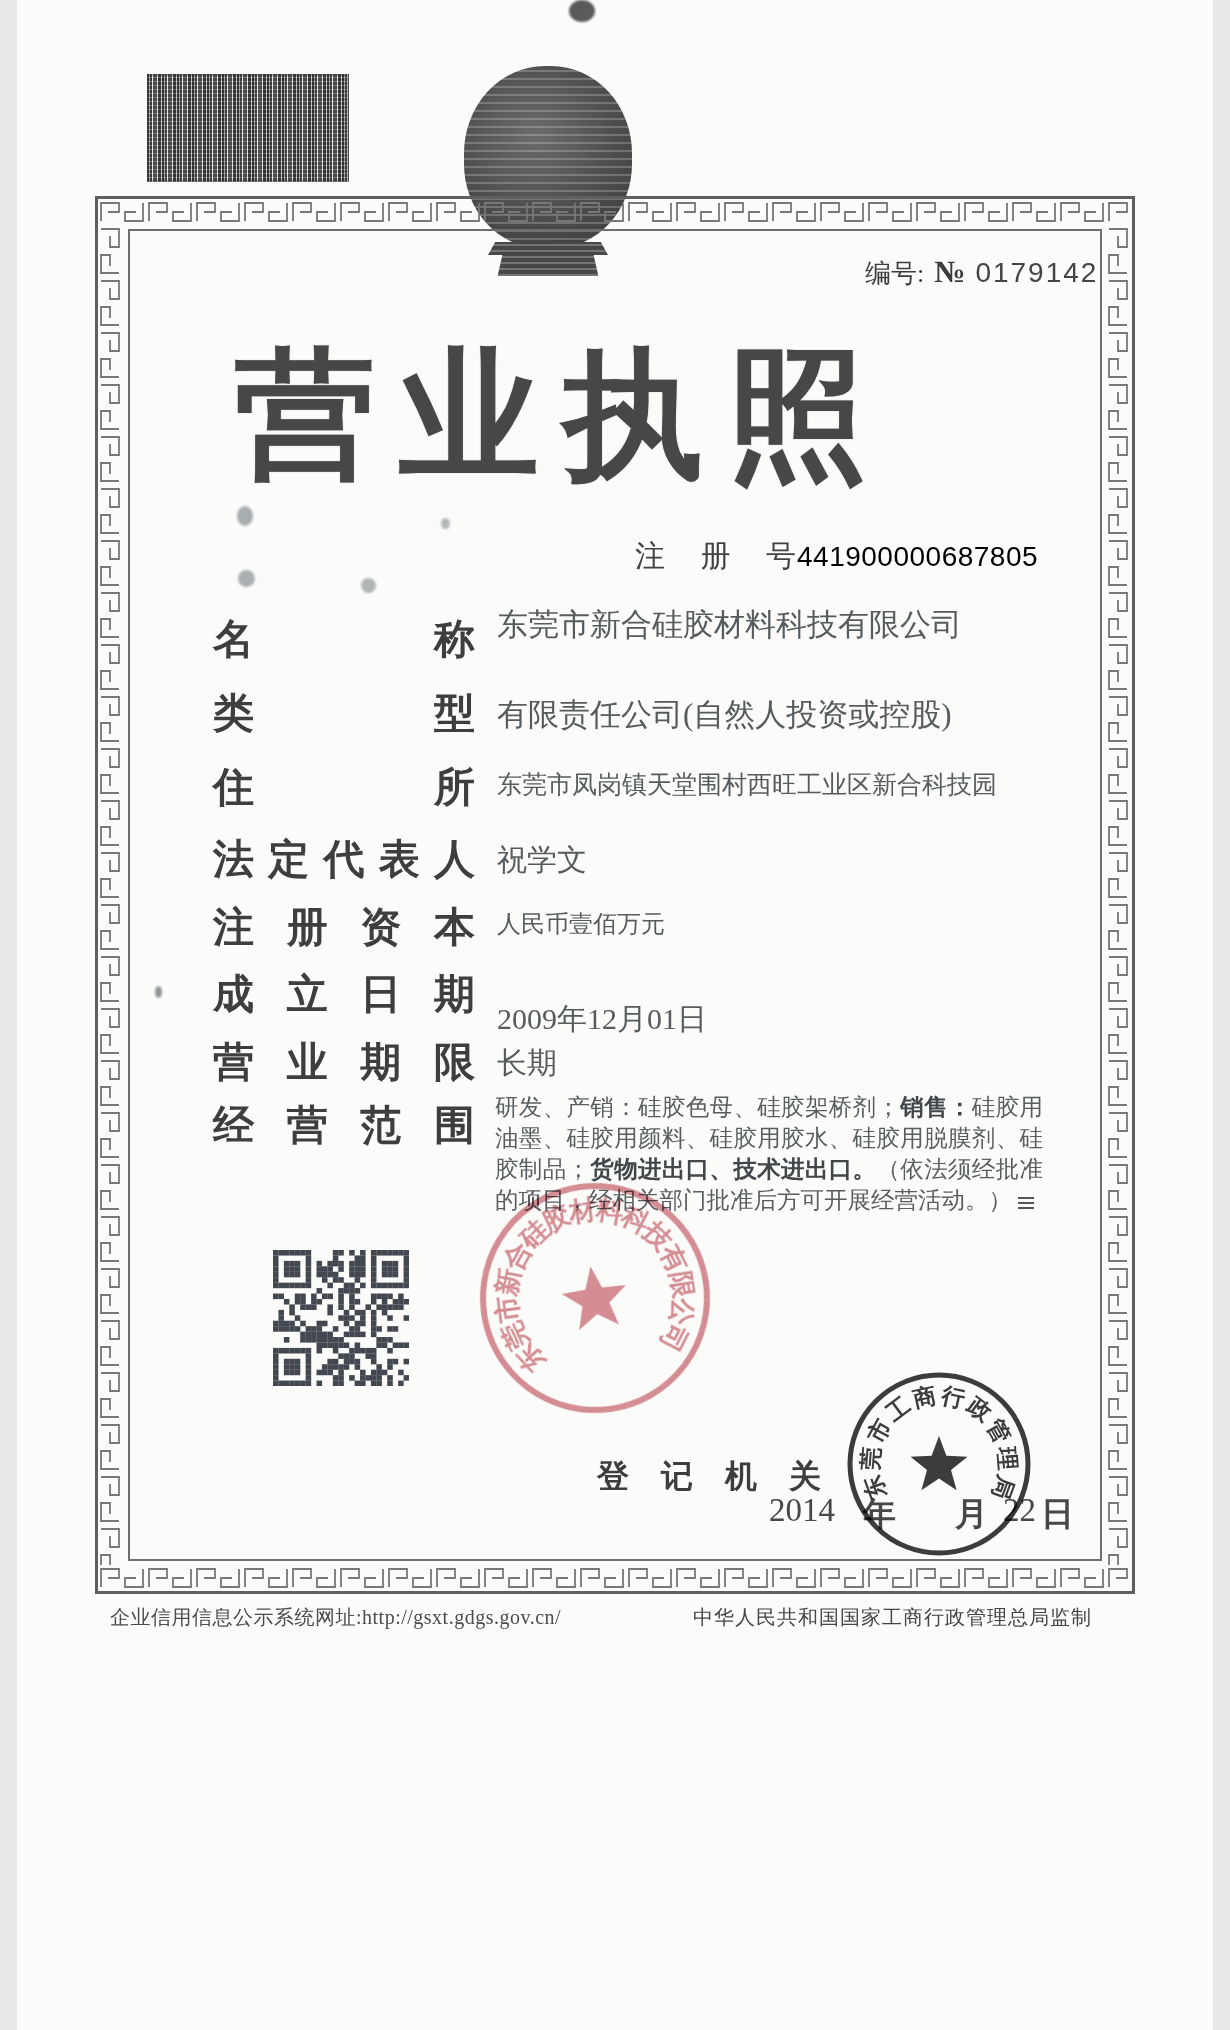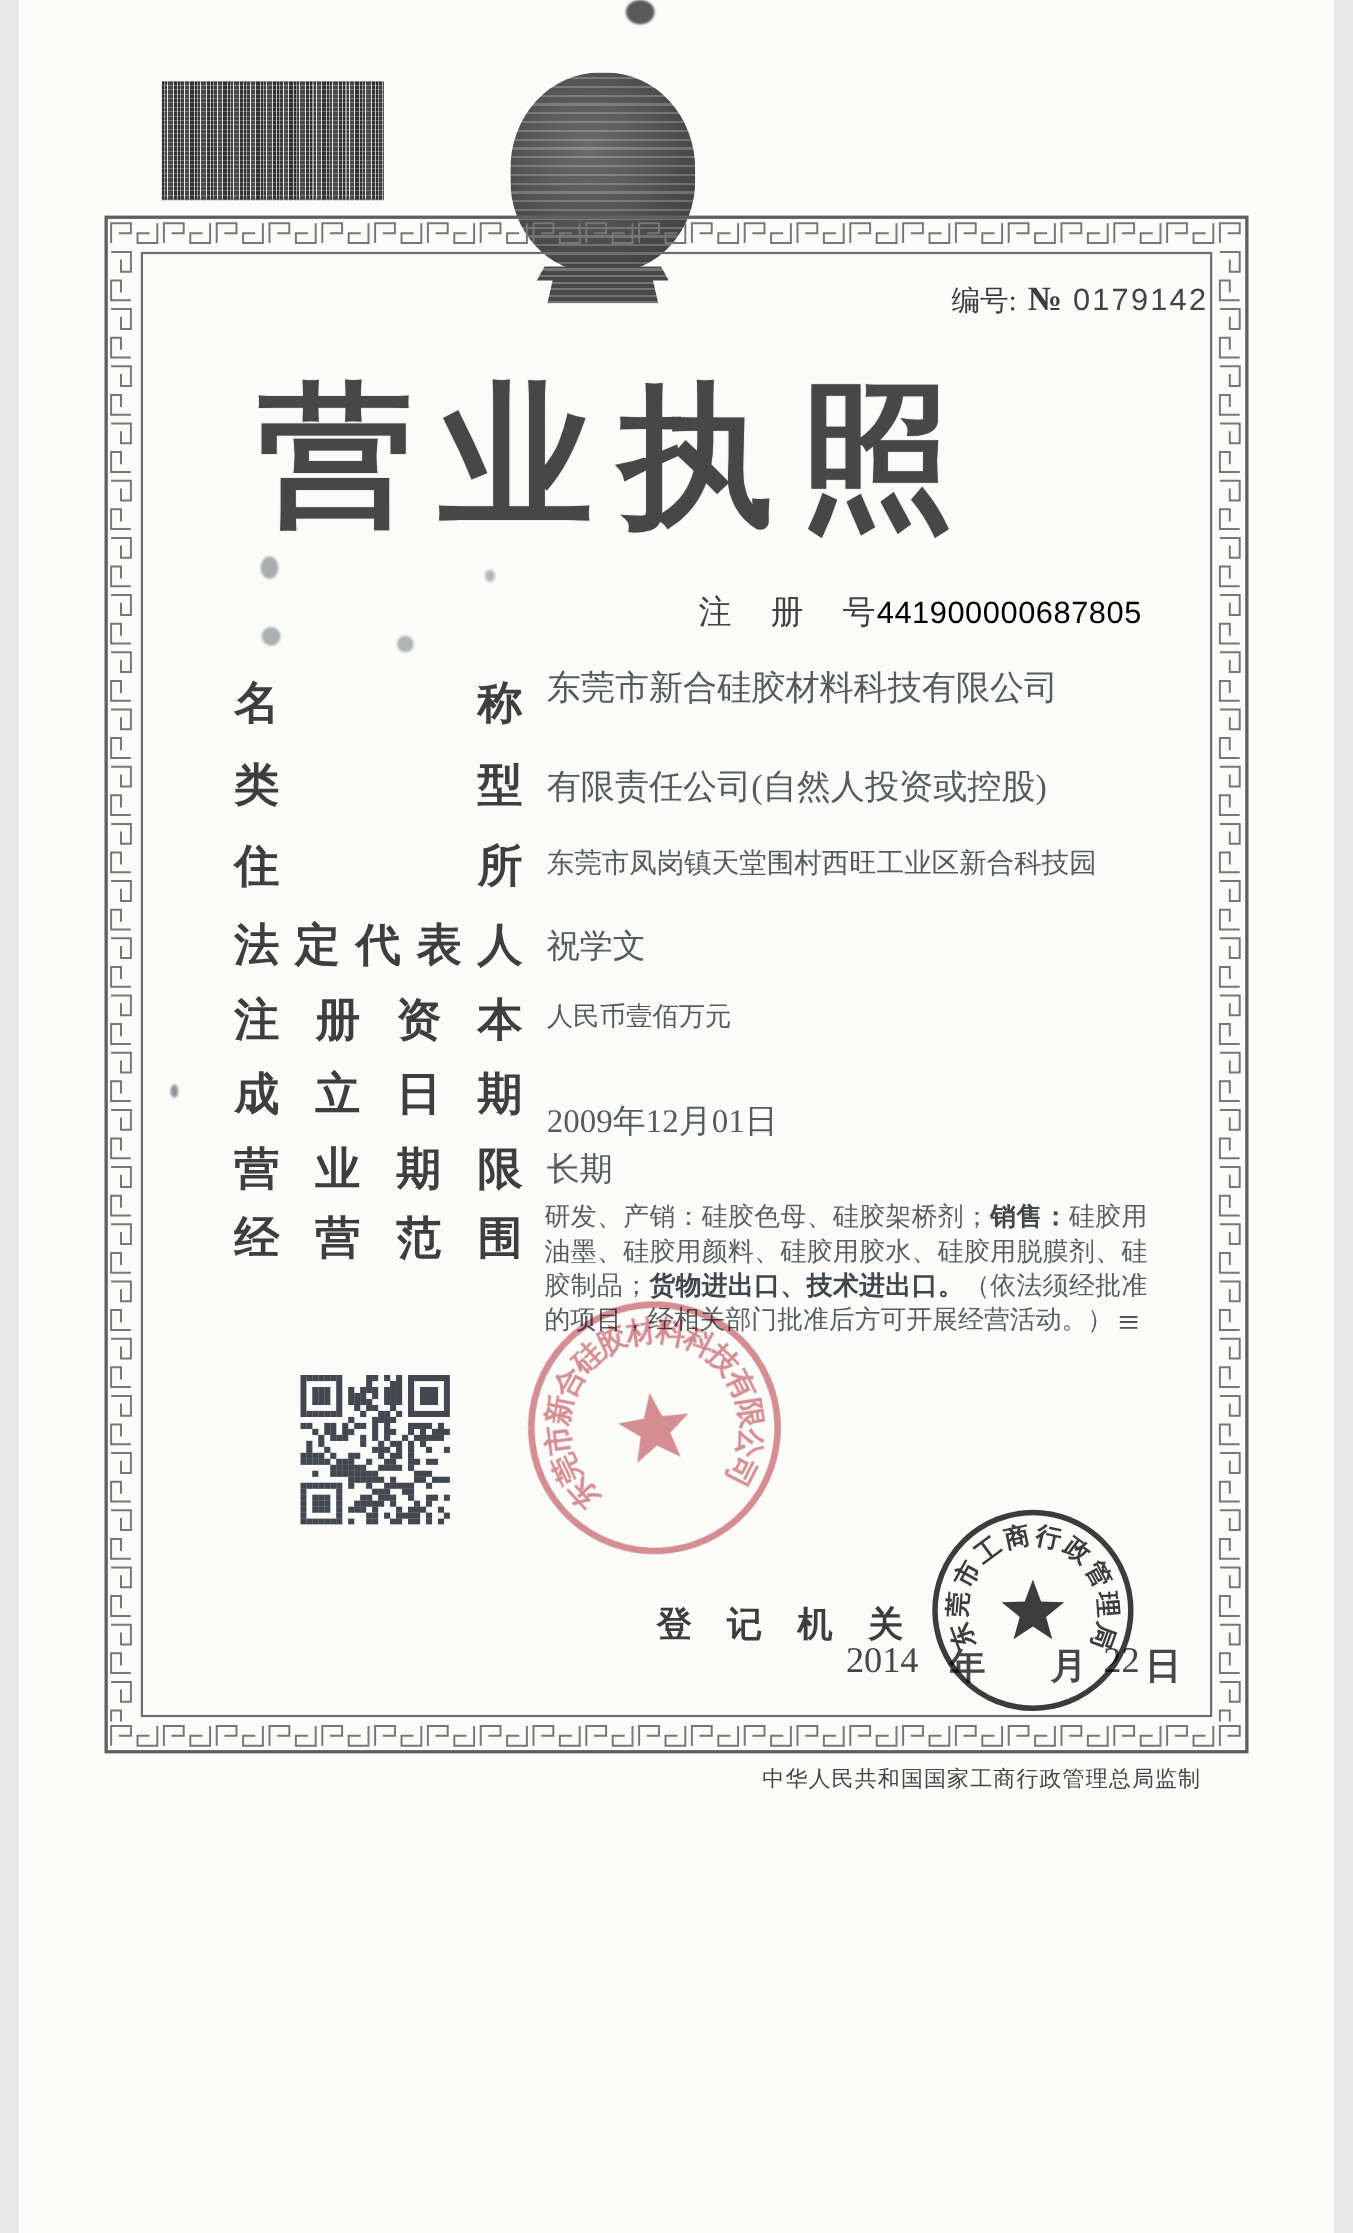--- a/index.html
+++ b/index.html
@@ -1060,14 +1060,15 @@
       <text x="38.462040271457816" y="65.14834324782859" fill="#2e2e2e" font-size="23" font-weight="700" text-anchor="middle" dominant-baseline="central" transform="rotate(-61.1 38.5 65.1)">市</text>
       <text x="57.393215764210524" y="43.45562289265703" fill="#2e2e2e" font-size="23" font-weight="700" text-anchor="middle" dominant-baseline="central" transform="rotate(-36.7 57.4 43.5)">工</text>
       <text x="83.60413668840006" y="31.54129763895679" fill="#2e2e2e" font-size="23" font-weight="700" text-anchor="middle" dominant-baseline="central" transform="rotate(-12.2 83.6 31.5)">商</text>
       <text x="112.39586331159994" y="31.54129763895679" fill="#2e2e2e" font-size="23" font-weight="700" text-anchor="middle" dominant-baseline="central" transform="rotate(12.2 112.4 31.5)">行</text>
       <text x="138.60678423578946" y="43.45562289265701" fill="#2e2e2e" font-size="23" font-weight="700" text-anchor="middle" dominant-baseline="central" transform="rotate(36.7 138.6 43.5)">政</text>
       <text x="157.53795972854218" y="65.14834324782859" fill="#2e2e2e" font-size="23" font-weight="700" text-anchor="middle" dominant-baseline="central" transform="rotate(61.1 157.5 65.1)">管</text>
       <text x="165.79551999940986" y="92.73051539430868" fill="#2e2e2e" font-size="23" font-weight="700" text-anchor="middle" dominant-baseline="central" transform="rotate(85.6 165.8 92.7)">理</text>
       <text x="161.8990982134418" y="121.25736974614547" fill="#2e2e2e" font-size="23" font-weight="700" text-anchor="middle" dominant-baseline="central" transform="rotate(110.0 161.9 121.3)">局</text>
     </svg>
 
+  <div class="abs footer-left">企业信用信息公示系统网址:http://gsxt.gdgs.gov.cn/</div>
   <div class="abs footer-right">中华人民共和国国家工商行政管理总局监制</div>
 </div>
 
 </body></html>

